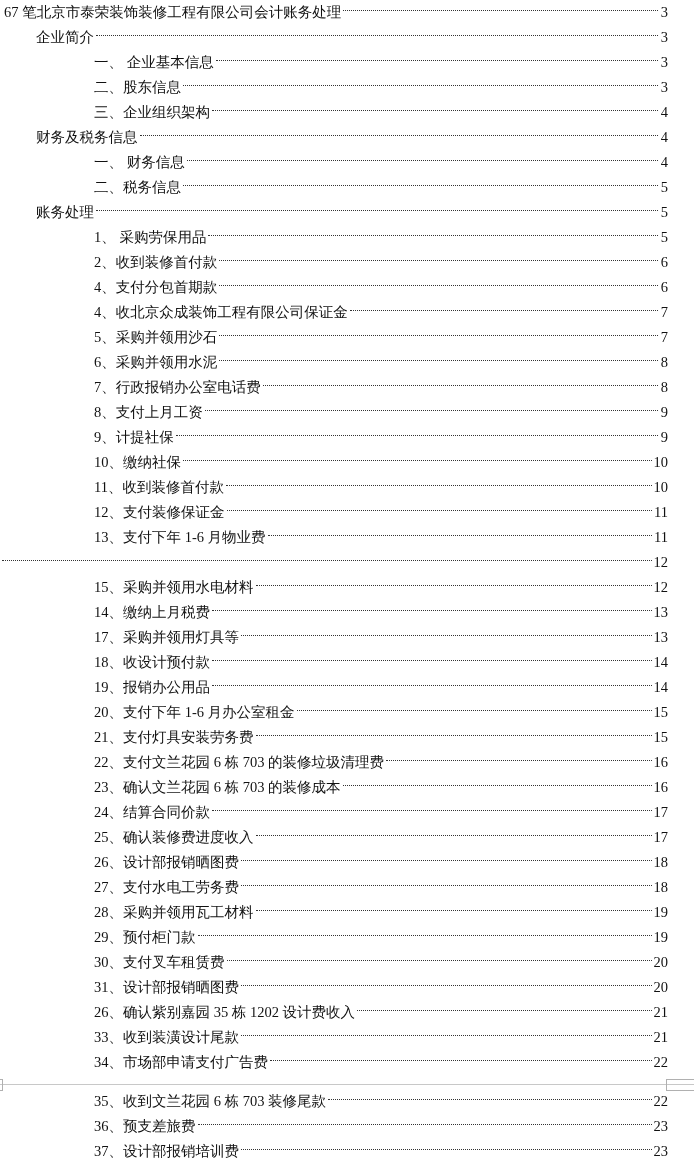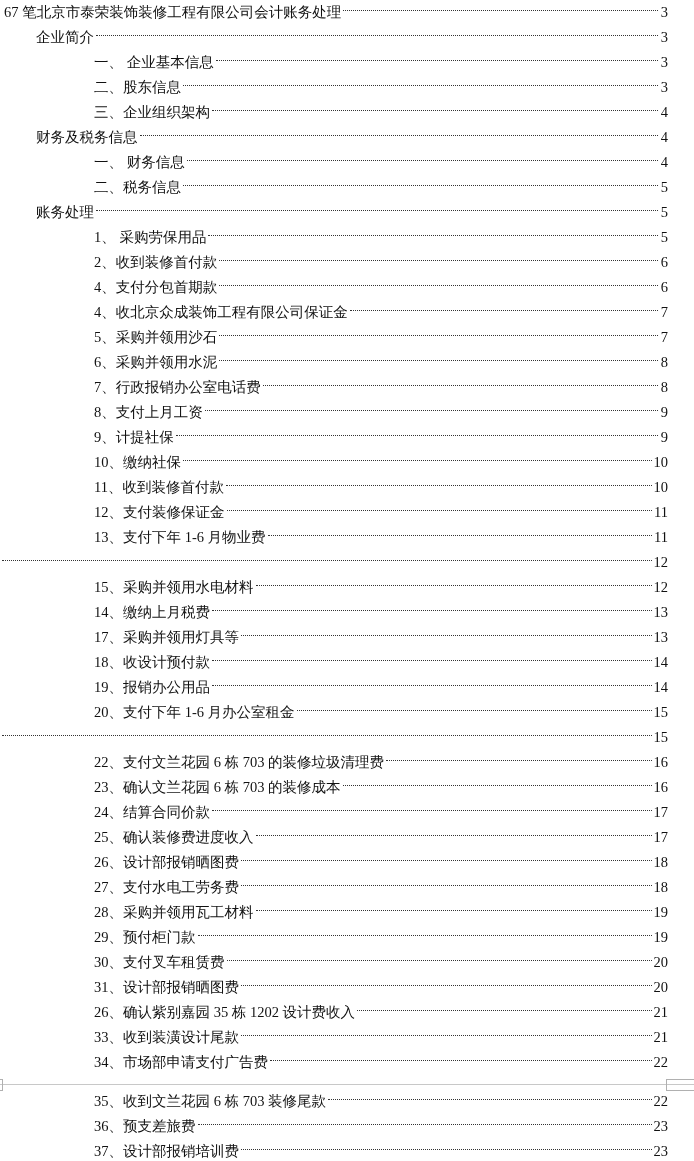--- a/index.html
+++ b/index.html
@@ -230,20 +230,21 @@
     <span class="toc-label">19、报销办公用品</span>
     <span class="toc-dots"></span>
     <span class="toc-page">14</span>
   </div>
   <div class="toc-row lvl2" style="top:700px">
     <span class="toc-label">20、支付下年 1-6 月办公室租金</span>
     <span class="toc-dots"></span>
     <span class="toc-page">15</span>
   </div>
   <div class="toc-row lvl2" style="top:725px">
+    <span class="toc-label">21、支付灯具安装劳务费</span>
     <span class="toc-dots"></span>
     <span class="toc-page">15</span>
   </div>
   <div class="toc-row lvl2" style="top:750px">
     <span class="toc-label">22、支付文兰花园 6 栋 703 的装修垃圾清理费</span>
     <span class="toc-dots"></span>
     <span class="toc-page">16</span>
   </div>
   <div class="toc-row lvl2" style="top:775px">
     <span class="toc-label">23、确认文兰花园 6 栋 703 的装修成本</span>

